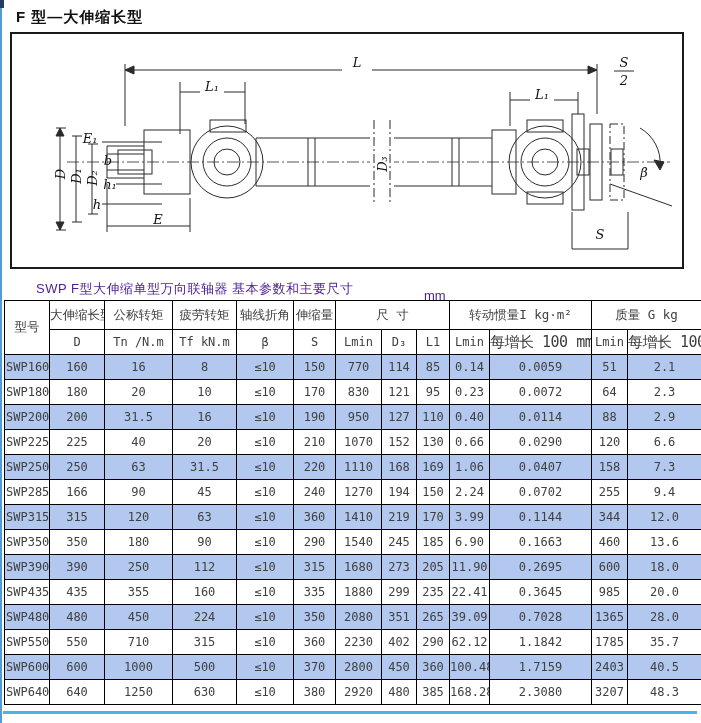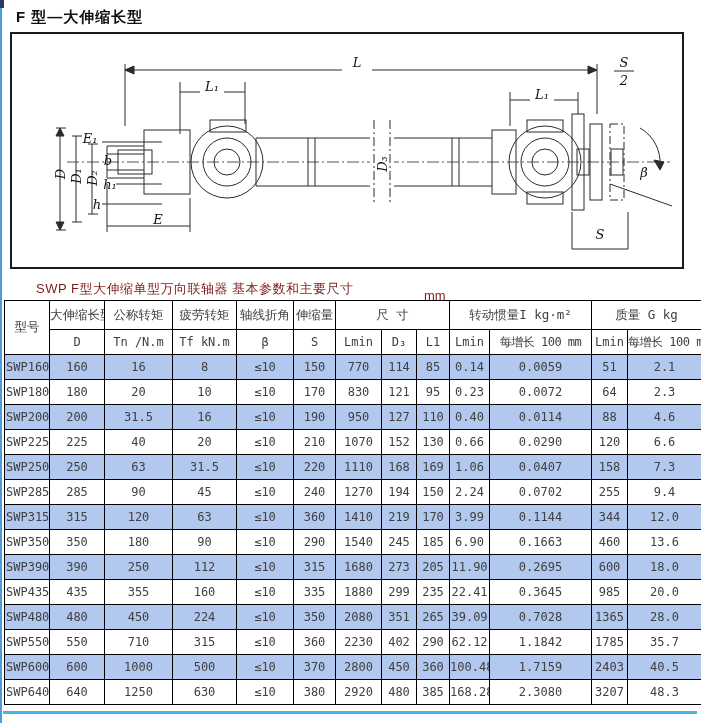--- a/index.html
+++ b/index.html
@@ -7,32 +7,32 @@
   body{background:#888; font-family:"Liberation Sans", sans-serif;}
   .page{position:relative; width:701px; height:723px; background:#fff; overflow:hidden; margin:0 auto;padding-left:45px;}
   .left-border{position:absolute; left:0; top:0; width:2px; height:723px; background:var(--page-border);}
   .left-border-cap{position:absolute; left:0; top:0; width:4px; height:8px; background:#2a3a66;}
   .bottom-line{position:absolute; left:3px; top:711px; width:694px; height:3px; background:var(--bottom-line);}
   .title{position:absolute; left:16px; top:8px; font-size:15px; font-weight:700; letter-spacing:1px; color:#111;}
   .drawing-box{position:absolute; left:10px; top:32px; width:674px; height:237px; border:2px solid #1a1a1a; background:#fff;}
   .drawing-box svg{position:absolute; left:0; top:0;}
   .dim-label{position:absolute; transform:translate(-50%,-50%); font:italic 13px "DejaVu Serif", serif; color:#111; white-space:nowrap;}
   .dim-label.rot{transform:translate(-50%,-50%) rotate(-90deg);}
-  .caption-row{position:absolute; left:0; top:280px; width:701px; height:18px; font-size:13px; color:#7f1d1d;}
+  .caption-row{position:absolute; left:0; top:280px; width:701px; height:18px; font-size:13px; color:#4c1d95;}
   .caption{position:absolute; left:36px; top:0; letter-spacing:0.5px;}
   .unit{position:absolute; left:424px; top:8px;}
   table{position:absolute; left:4px; top:300px; width:698px; border-collapse:collapse; table-layout:fixed;
         font-family:"DejaVu Sans Mono", "Liberation Sans", monospace; font-size:12px; color:#404040;}
   th,td{border:1px solid #000; text-align:center; vertical-align:middle; overflow:hidden; white-space:nowrap; font-weight:normal; padding:0;}
   thead tr.g th{height:29px; font-size:12.5px;}
   thead tr.s th{height:25px;}
   tbody td{height:25px;}
   tbody tr:nth-child(odd){background:var(--row-alt);}
   td.model{text-align:left; padding-left:1px;}
-  th.small{font-size:12px; letter-spacing:-0.5px;}
+  th.small{font-size:15px; letter-spacing:-0.5px;}
 </style>
 </head>
 <body>
 
 <div class="page">
   <div class="left-border"></div>
   <div class="left-border-cap"></div>
 
   <div class="title">F 型—大伸缩长型</div>
 
@@ -205,21 +205,21 @@
           <td>31.5</td>
           <td>16</td>
           <td>≤10</td>
           <td>190</td>
           <td>950</td>
           <td>127</td>
           <td>110</td>
           <td>0.40</td>
           <td>0.0114</td>
           <td>88</td>
-          <td>4.6</td>
+          <td>2.9</td>
         </tr>
         <tr>
           <td class="model">SWP225F</td>
           <td>225</td>
           <td>40</td>
           <td>20</td>
           <td>≤10</td>
           <td>210</td>
           <td>1070</td>
           <td>152</td>
@@ -239,21 +239,21 @@
           <td>1110</td>
           <td>168</td>
           <td>169</td>
           <td>1.06</td>
           <td>0.0407</td>
           <td>158</td>
           <td>7.3</td>
         </tr>
         <tr>
           <td class="model">SWP285F</td>
-          <td>285</td>
+          <td>166</td>
           <td>90</td>
           <td>45</td>
           <td>≤10</td>
           <td>240</td>
           <td>1270</td>
           <td>194</td>
           <td>150</td>
           <td>2.24</td>
           <td>0.0702</td>
           <td>255</td>

